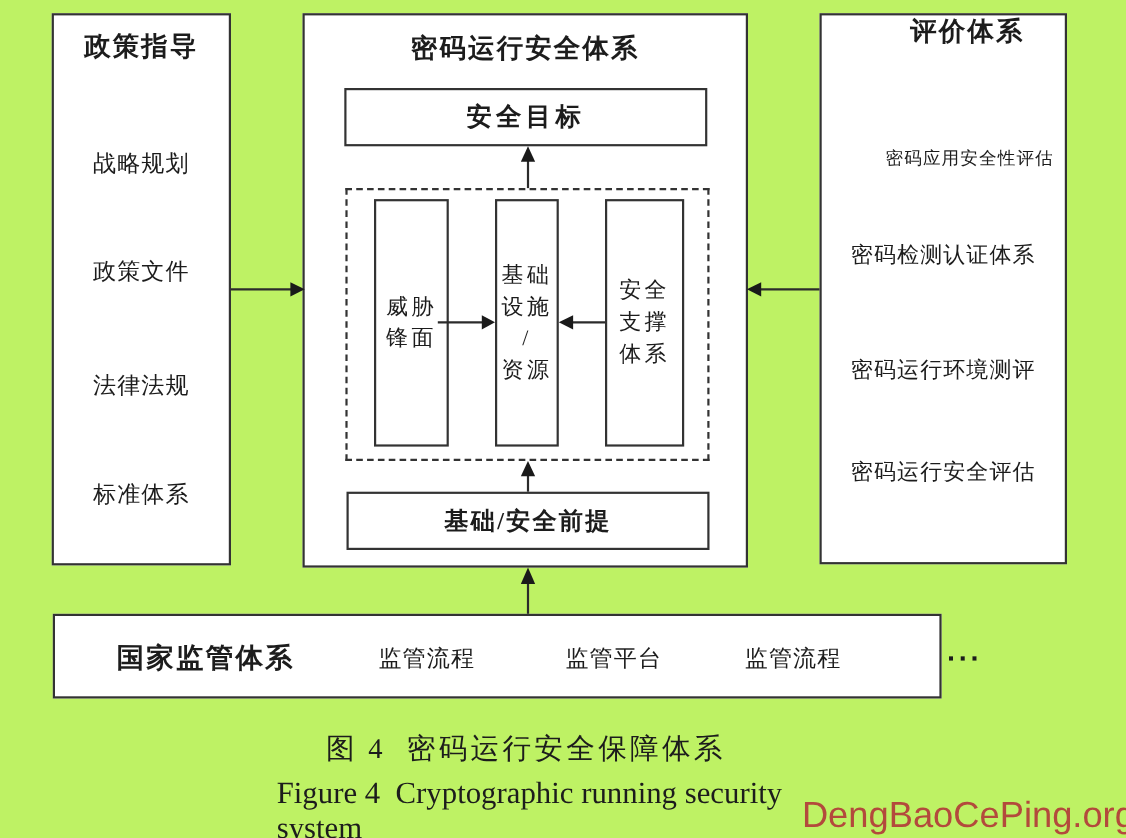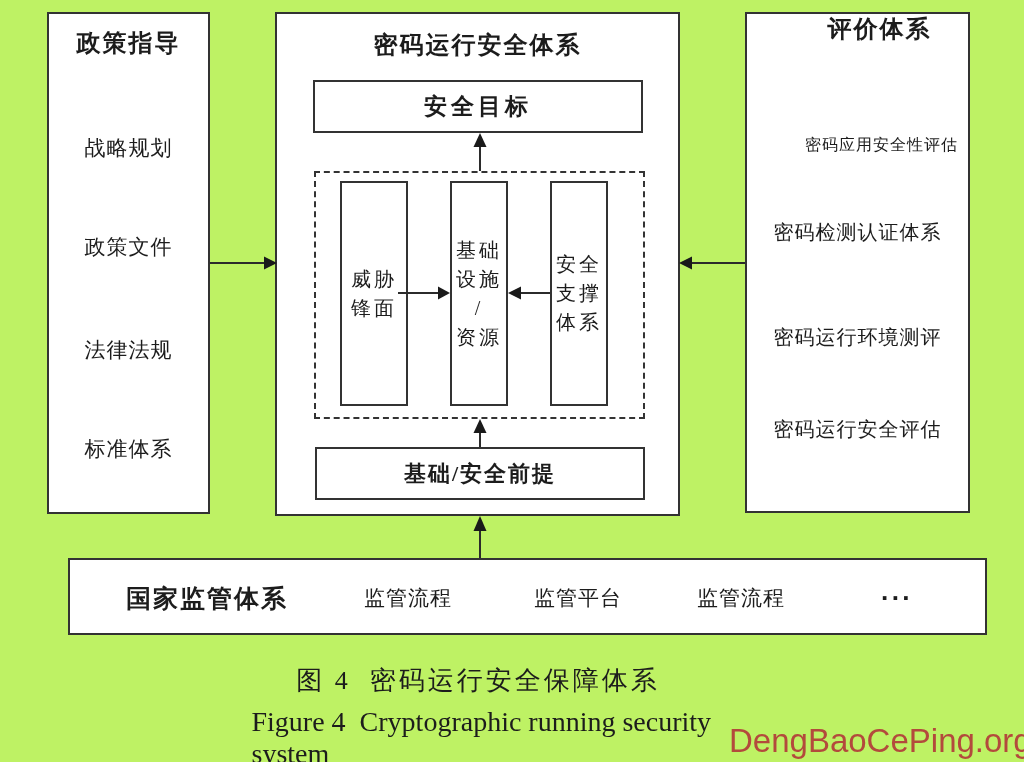--- a/index.html
+++ b/index.html
@@ -62,39 +62,39 @@
   <div class="box flexmid" style="left:340px; top:181px; width:68px; height:225px;">
     <span class="col-text">威胁
 锋面</span>
   </div>
   <div class="box flexmid" style="left:450px; top:181px; width:58px; height:225px;">
     <span class="col-text">基础
 设施
 /
 资源</span>
   </div>
-  <div class="box flexmid" style="left:550px; top:181px; width:58px; height:225px;">
+  <div class="box flexmid" style="left:550px; top:181px; width:72px; height:225px;">
     <span class="col-text">安全
 支撑
 体系</span>
   </div>
 
   <div class="box flexmid" style="left:315px; top:447px; width:330px; height:53px;">
     <span class="premise-label">基础/安全前提</span>
   </div>
 
   <div class="box" style="left:745px; top:12px; width:225px; height:501px;">
     <div class="abs ctr gothic panel-title" style="top:0;padding-left:44px;">评价体系</div>
     <div class="abs ctr item" style="top:118px; font-size:16px;padding-left:48px;">密码应用安全性评估</div>
     <div class="abs ctr item" style="top:205px; font-size:20px;">密码检测认证体系</div>
     <div class="abs ctr item" style="top:310px; font-size:20px;">密码运行环境测评</div>
     <div class="abs ctr item" style="top:402px; font-size:20px;">密码运行安全评估</div>
   </div>
 
-  <div class="box" style="left:68px; top:558px; width:919px; height:77px;">
+  <div class="box" style="left:48px; top:558px; width:808px; height:77px;">
     <div class="abs gothic bar-title" style="left:137px; top:23px;">国家监管体系</div>
     <div class="abs bar-item" style="left:338px; top:25px;">监管流程</div>
     <div class="abs bar-item" style="left:508px; top:25px;">监管平台</div>
     <div class="abs bar-item" style="left:671px; top:25px;">监管流程</div>
     <div class="abs gothic bar-dots" style="left:827px; top:25px;">···</div>
   </div>
 
   <svg class="arrows" width="1024" height="762" viewBox="0 0 1024 762">
     <g>
       <line x1="210" y1="263" x2="265" y2="263"></line>

